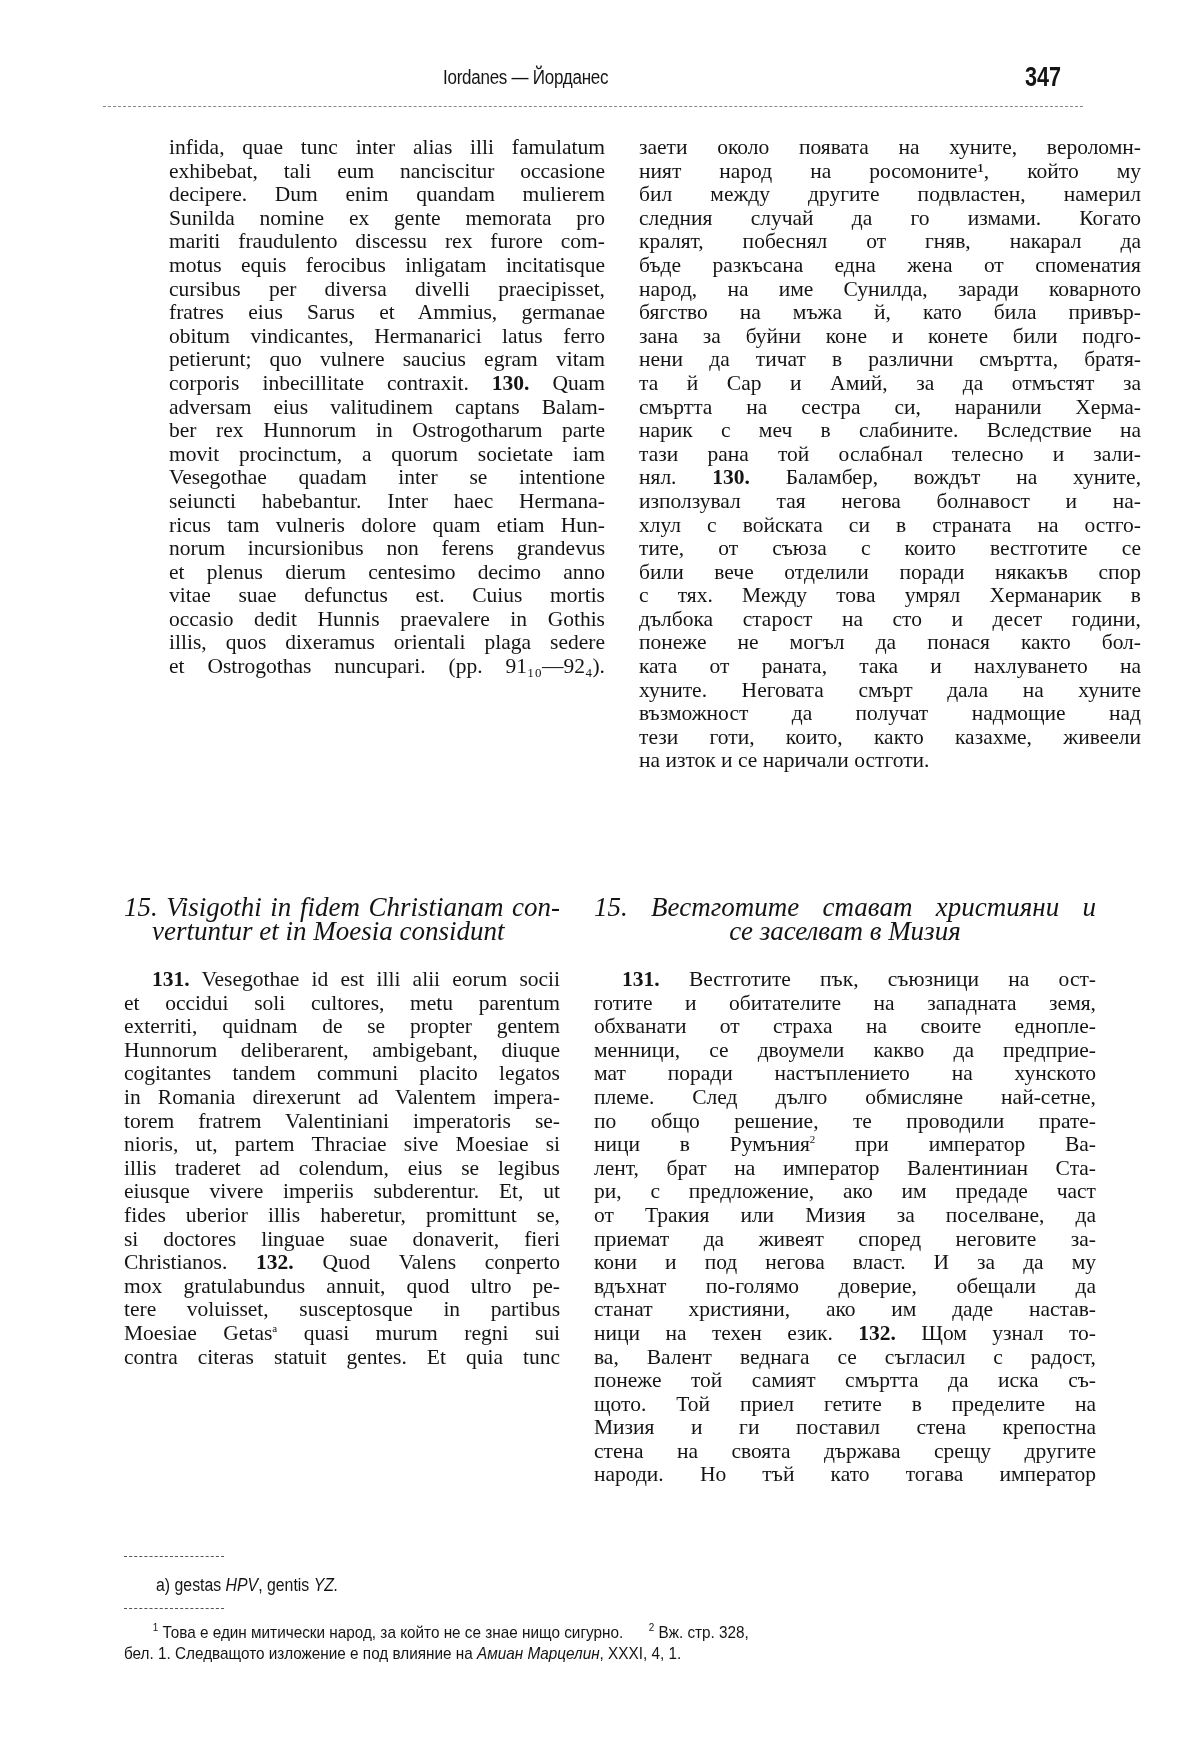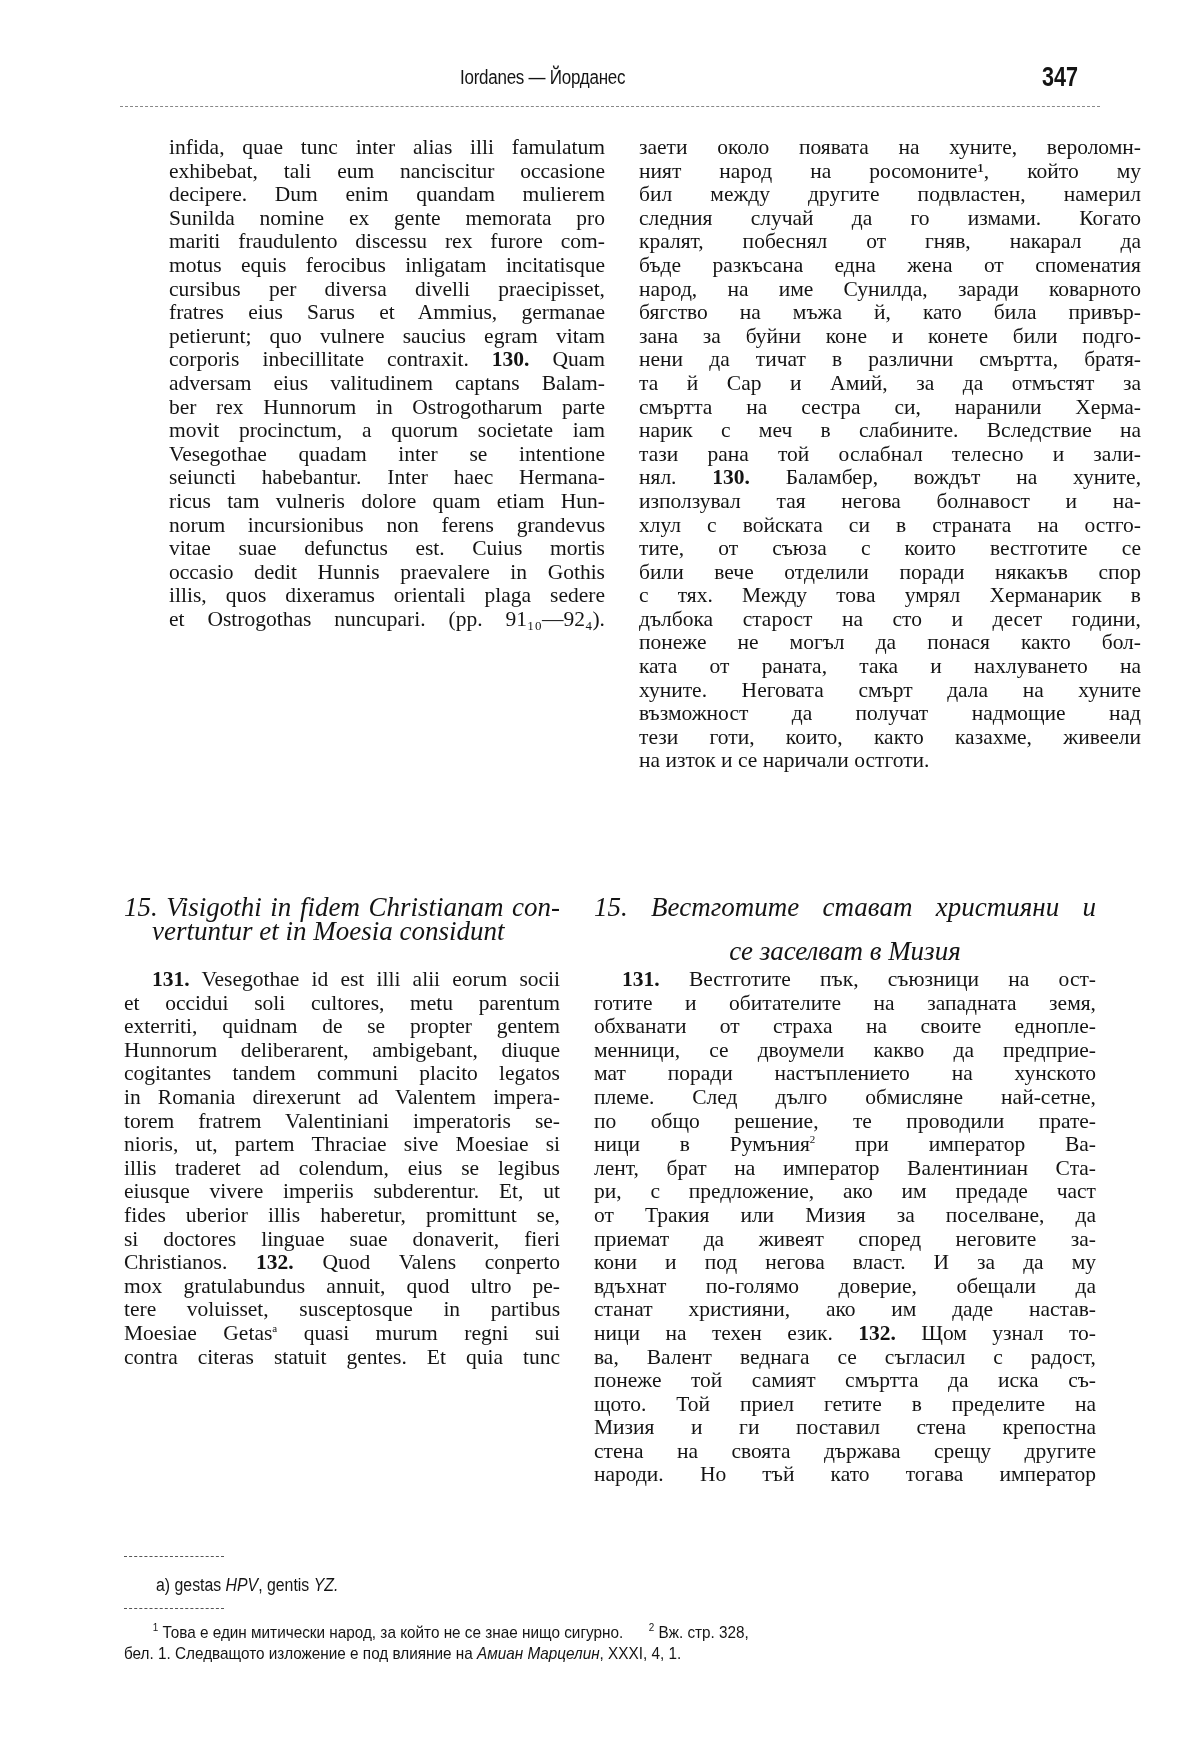--- a/index.html
+++ b/index.html
@@ -1,36 +1,36 @@
 <!DOCTYPE html>
 <html><head>
 <meta charset="utf-8">
 <style>
   html, body { margin: 0; padding: 0; background: #ffffff; }
   body { width: 1200px; height: 1738px; position: relative; overflow: hidden;
          font-family: "Liberation Serif", "DejaVu Serif", serif; color: #141414; }
-  .header { position: absolute; top: 66px; left: 120px; width: 980px; height: 40px; }
+  .header { position: absolute; top: 66px; left: 103px; width: 980px; height: 40px; }
   .running-title { position: absolute; left: 340px; top: 0; font-family: "Liberation Sans", sans-serif;
                    font-size: 20px; letter-spacing: -0.3px; transform: scaleX(0.85); transform-origin: left; }
   .page-number { position: absolute; right: 22px; top: -4px; font-family: "Liberation Sans", sans-serif;
                  font-size: 27px; font-weight: bold; transform: scaleX(0.8); transform-origin: right; }
   .header-rule { position: absolute; left: 0; top: 40px; width: 100%; border-top: 1px dashed #888; }
   .col { position: absolute; font-size: 21.5px; line-height: 23.6px; text-align: justify; }
   .col-left { left: 124px; width: 436px; }
   .col-right { left: 594px; width: 502px; }
   .line { display: block; white-space: nowrap; text-align-last: justify; text-align: justify; }
   .line.last { text-align-last: left; }
   .line.indent { padding-left: 28px; }
   .block-top { top: 136px; margin-left: 45px; }
   .heading { position: absolute; font-style: italic; font-size: 27px; line-height: 24px; }
   .heading-left { left: 124px; top: 895px; width: 436px; }
   .heading-right { left: 594px; top: 895px; width: 502px; text-align: center; }
   .heading .line { text-align-last: justify; }
   .heading .line.last { text-align-last: left; }
-  .heading-right .line.last { text-align-last: center; margin-top: 20px; }
+  .heading-right .line.last { text-align-last: center; }
   .block-bottom { top: 968px; }
   .para-num { font-weight: bold; }
   .rule-short { position: absolute; left: 124px; width: 100px; border-top: 1px dashed #555; }
   .app-note { position: absolute; left: 156px; top: 1575px; font-family: "Liberation Sans", sans-serif;
               font-size: 18px; transform: scaleX(0.88); transform-origin: left; }
   .footnotes { position: absolute; left: 124px; top: 1622px; width: 976px; font-family: "Liberation Sans", sans-serif;
                font-size: 17px; line-height: 21px; transform: scaleX(0.9); transform-origin: left; }
   .fn-line { display: block; white-space: nowrap; }
   .fn-line.first { padding-left: 32px; }
   sup { font-size: 11px; line-height: 0; }
@@ -47,29 +47,31 @@
 
 <div class="col col-left block-top">
   <span class="line">infida, quae tunc inter alias illi famulatum</span>
   <span class="line">exhibebat, tali eum nanciscitur occasione</span>
   <span class="line">decipere. Dum enim quandam mulierem</span>
   <span class="line">Sunilda nomine ex gente memorata pro</span>
   <span class="line">mariti fraudulento discessu rex furore com-</span>
   <span class="line">motus equis ferocibus inligatam incitatisque</span>
   <span class="line">cursibus per diversa divelli praecipisset,</span>
   <span class="line">fratres eius Sarus et Ammius, germanae</span>
+  <span class="line">obitum vindicantes, Hermanarici latus ferro</span>
   <span class="line">petierunt; quo vulnere saucius egram vitam</span>
   <span class="line"><span>corporis inbecillitate contraxit.</span> <span class="para-num">130.</span> <span>Quam</span></span>
   <span class="line">adversam eius valitudinem captans Balam-</span>
   <span class="line">ber rex Hunnorum in Ostrogotharum parte</span>
   <span class="line">movit procinctum, a quorum societate iam</span>
   <span class="line">Vesegothae quadam inter se intentione</span>
   <span class="line">seiuncti habebantur. Inter haec Hermana-</span>
   <span class="line">ricus tam vulneris dolore quam etiam Hun-</span>
   <span class="line">norum incursionibus non ferens grandevus</span>
+  <span class="line">et plenus dierum centesimo decimo anno</span>
   <span class="line">vitae suae defunctus est. Cuius mortis</span>
   <span class="line">occasio dedit Hunnis praevalere in Gothis</span>
   <span class="line">illis, quos dixeramus orientali plaga sedere</span>
   <span class="line">et Ostrogothas nuncupari. (pp. 91₁₀—92₄).</span>
 </div>
 
 <div class="col col-right block-top">
   <span class="line">заети около появата на хуните, вероломн-</span>
   <span class="line">ният народ на росомоните¹, който му</span>
   <span class="line">бил между другите подвластен, намерил</span>

